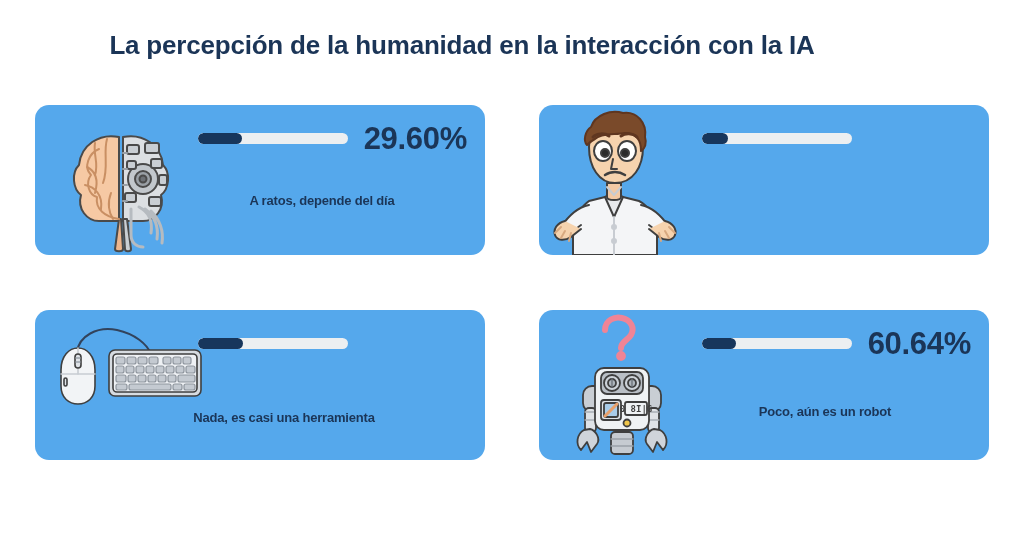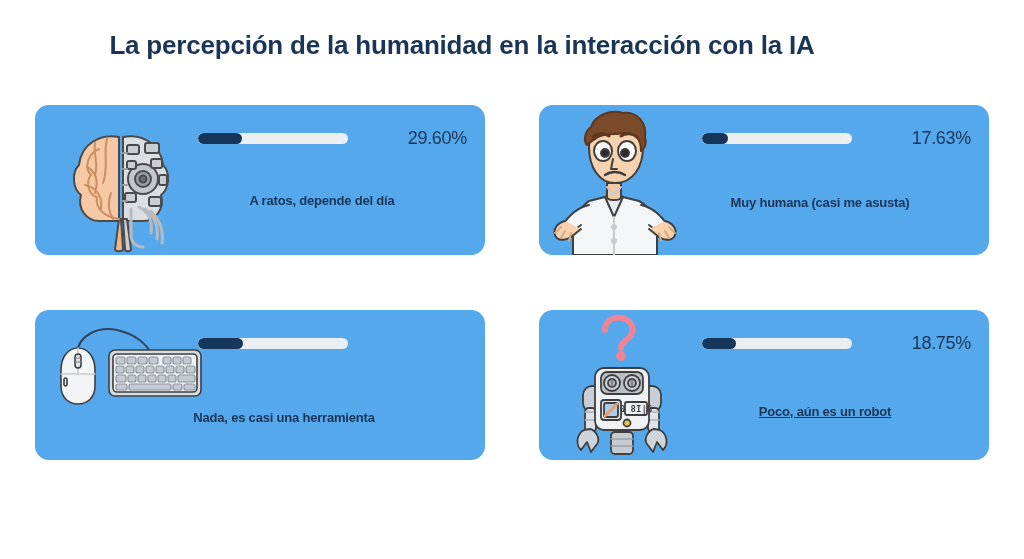--- a/index.html
+++ b/index.html
@@ -78,40 +78,40 @@
     flex: 0 0 auto;
   }
   .bar-fill {
     height: 100%;
     background: #17365c;
     border-radius: 6px;
   }
   .pct {
     flex: 1 1 auto;
     text-align: right;
-    font-size: 18px;
-    font-weight: normal;
+    font-size: 31px;
+    font-weight: bold;
     color: #1b3557;
     letter-spacing: -0.3px;
     line-height: 1;
   }
   .label {
     position: absolute;
     left: 136px;
     right: 12px;
     top: 88px;
     text-align: center;
     font-size: 13px;
     font-weight: bold;
     color: #1b3557;
     letter-spacing: -0.2px;
   }
   .card-2 .label { left: 118px; right: 6px; top: 90px; }
   .card-3 .label { left: 60px; right: 12px; top: 100px; }
-  .card-4 .label { left: 140px; right: 18px; top: 94px; text-decoration: underline; }
+  .card-4 .label { left: 140px; right: 18px; top: 94px; }
 </style>
 </head>
 <body>
 
 <div class="page">
 
   <div class="title">La percepción de la humanidad en la interacción con la IA</div>
 
   <div class="grid">
 
@@ -176,23 +176,21 @@
             <path d="M112 116 C120 118 124 124 122 130 C120 136 112 136 106 132 L96 124" fill="#f6d3ae"></path>
             <path d="M116 122 L122 128 M112 126 L116 133 M106 128 L108 136" fill="none" stroke="#d8a980" stroke-width="2"></path>
             <path d="M54 82 L61 90 L68 82" fill="none" stroke="#c8ccd2" stroke-width="2"></path>
           </g>
         </svg>
       </div>
       <div class="bar-row">
         <div class="bar-track">
           <div class="bar-fill" style="width: 17.63%;"></div>
         </div>
-        <div class="pct">17.63%</div>
-      </div>
-      <div class="label">Muy humana (casi me asusta)</div>
+      </div>
     </div>
 
     <div class="card card-3">
       <div class="icon-wrap" style="left:8px; bottom:54px; width:160px; height:86px;">
         <svg width="152" height="84" viewBox="0 0 152 84">
           <g stroke="#3f3f3f" stroke-width="1.6" stroke-linecap="round" stroke-linejoin="round">
             <path d="M26 30 C28 14 46 4 66 8 C84 12 96 22 100 32" fill="none" stroke="#32435c" stroke-width="2"></path>
             <path d="M10 48 C10 34 18 26 27 26 C36 26 44 34 44 48 L44 64 C44 76 36 82 27 82 C18 82 10 76 10 64 Z" fill="#f2f4f6"></path>
             <path d="M10 52 L44 52" fill="none" stroke="#c7ccd2"></path>
             <path d="M27 26 L27 52" fill="none" stroke="#c7ccd2"></path>
@@ -268,19 +266,19 @@
             <rect x="66" y="90" width="22" height="13" rx="2" fill="#eff2f4"></rect>
             <text x="77" y="100" font-family="DejaVu Sans Mono, monospace" font-size="9" font-weight="bold" fill="#3f3f3f" stroke="none" text-anchor="middle">0 8I|G</text>
             <circle cx="68" cy="111" r="3.5" fill="#f0c64a"></circle>
           </g>
         </svg>
       </div>
       <div class="bar-row">
         <div class="bar-track">
           <div class="bar-fill" style="width: 22.74%;"></div>
         </div>
-        <div class="pct">18.75%</div>
+        <div class="pct">60.64%</div>
       </div>
       <div class="label">Poco, aún es un robot</div>
     </div>
 
   </div>
 </div>
 
 </body></html>

